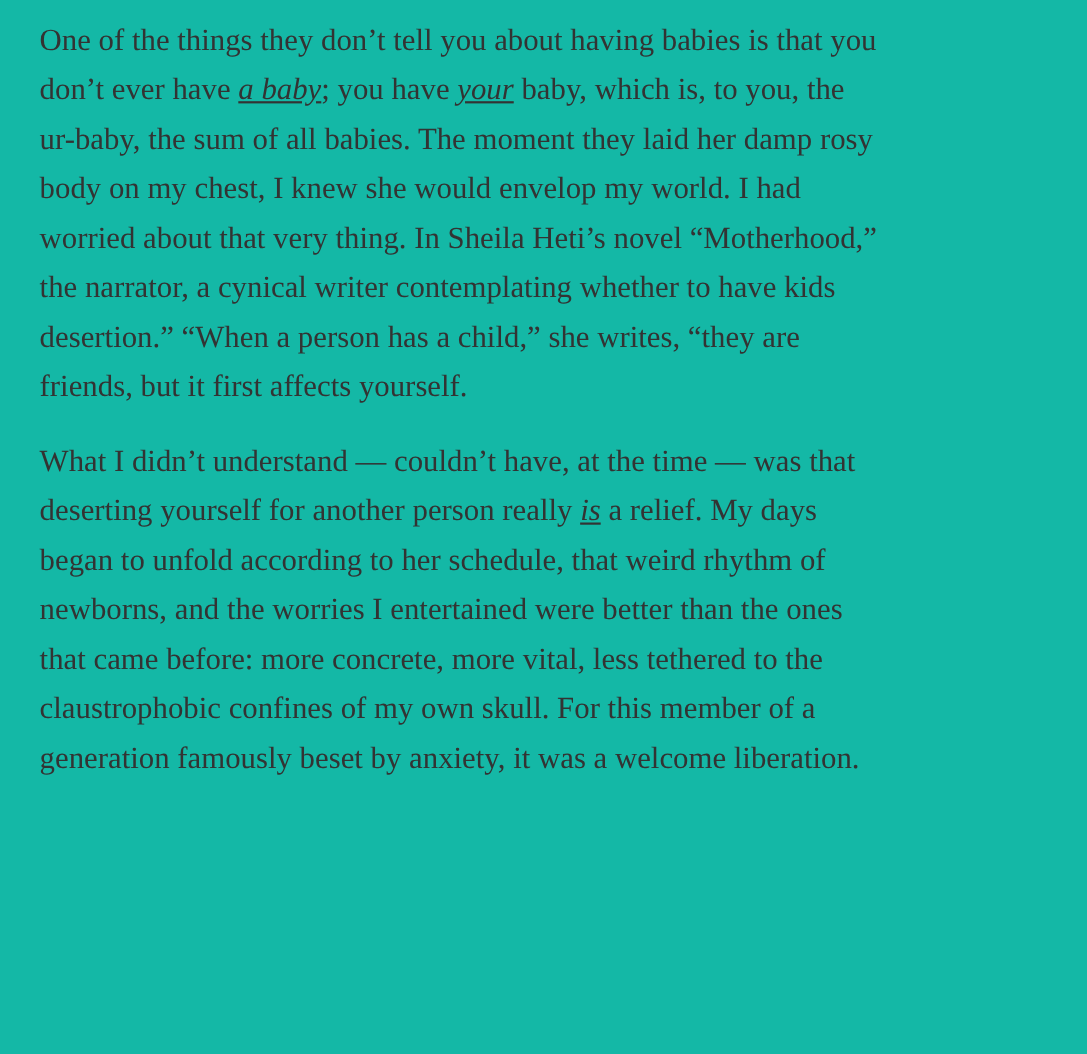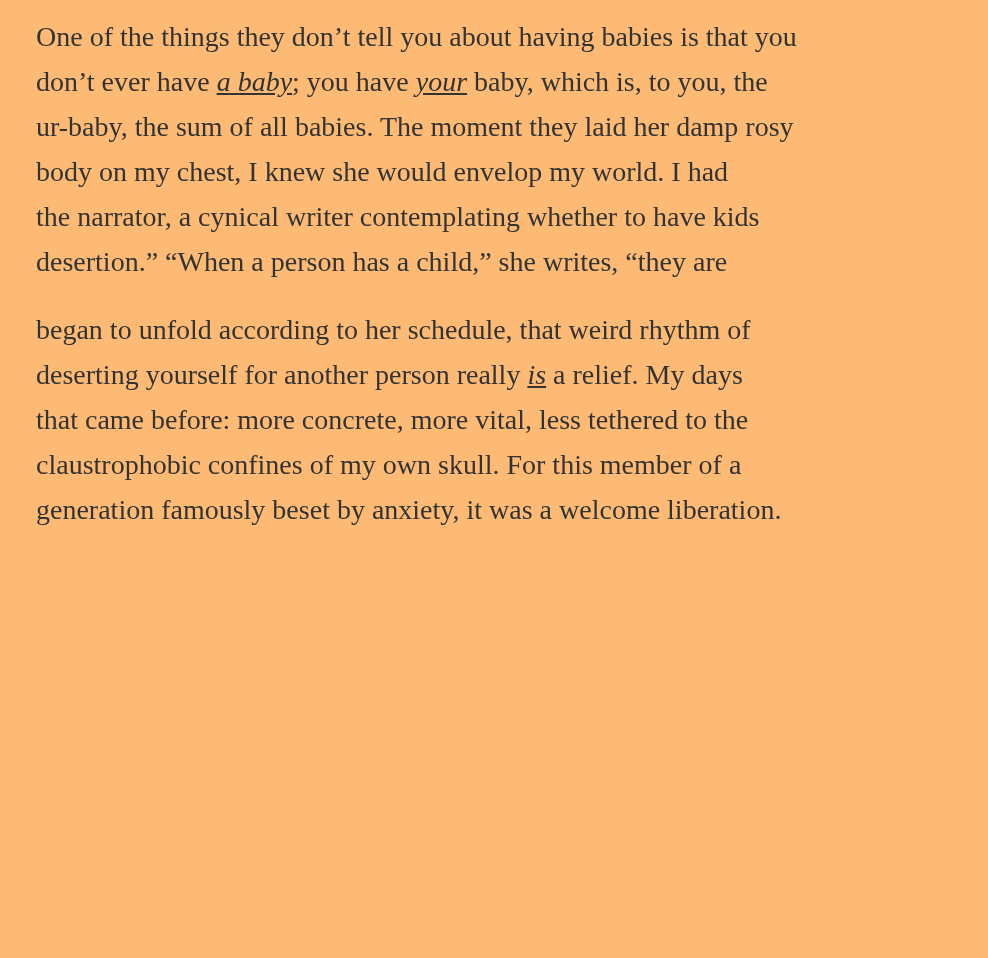--- a/index.html
+++ b/index.html
@@ -4,21 +4,21 @@
 <style>
   html, body {
     margin: 0;
     padding: 0;
     background: #ffffff;
   }
   .page {
     width: 988px;
     height: 958px;
     box-sizing: border-box;
-    background: #fdba74;
+    background: #14b8a6;
     padding: 14px 14px 0 36px;
     overflow: hidden;
   }
   .article-body {
     font-family: "Liberation Serif", "DejaVu Serif", serif;
     font-size: 28px;
     line-height: 45px;
     color: #333333;
   }
   .para {
@@ -41,24 +41,28 @@
 </head>
 <body>
 
 <div class="page">
   <article class="article-body" id="article">
       <p class="para">
         <span class="line"><span>One of the things they don’t tell you about having babies is that you</span></span>
         <span class="line"><span>don’t ever have </span><em>a baby</em><span>; you have </span><em>your</em><span> baby, which is, to you, the</span></span>
         <span class="line"><span>ur-baby, the sum of all babies. The moment they laid her damp rosy</span></span>
         <span class="line"><span>body on my chest, I knew she would envelop my world. I had</span></span>
+        <span class="line"><span>worried about that very thing. In Sheila Heti’s novel “Motherhood,”</span></span>
         <span class="line"><span>the narrator, a cynical writer contemplating whether to have kids</span></span>
         <span class="line"><span>desertion.” “When a person has a child,” she writes, “they are</span></span>
+        <span class="line"><span>friends, but it first affects yourself.</span></span>
       </p>
       <p class="para">
+        <span class="line"><span>What I didn’t understand — couldn’t have, at the time — was that</span></span>
+        <span class="line"><span>deserting yourself for another person really </span><em>is</em><span> a relief. My days</span></span>
         <span class="line"><span>began to unfold according to her schedule, that weird rhythm of</span></span>
-        <span class="line"><span>deserting yourself for another person really </span><em>is</em><span> a relief. My days</span></span>
+        <span class="line"><span>newborns, and the worries I entertained were better than the ones</span></span>
         <span class="line"><span>that came before: more concrete, more vital, less tethered to the</span></span>
         <span class="line"><span>claustrophobic confines of my own skull. For this member of a</span></span>
         <span class="line"><span>generation famously beset by anxiety, it was a welcome liberation.</span></span>
       </p>
     </article>
 </div>
 
 </body></html>

